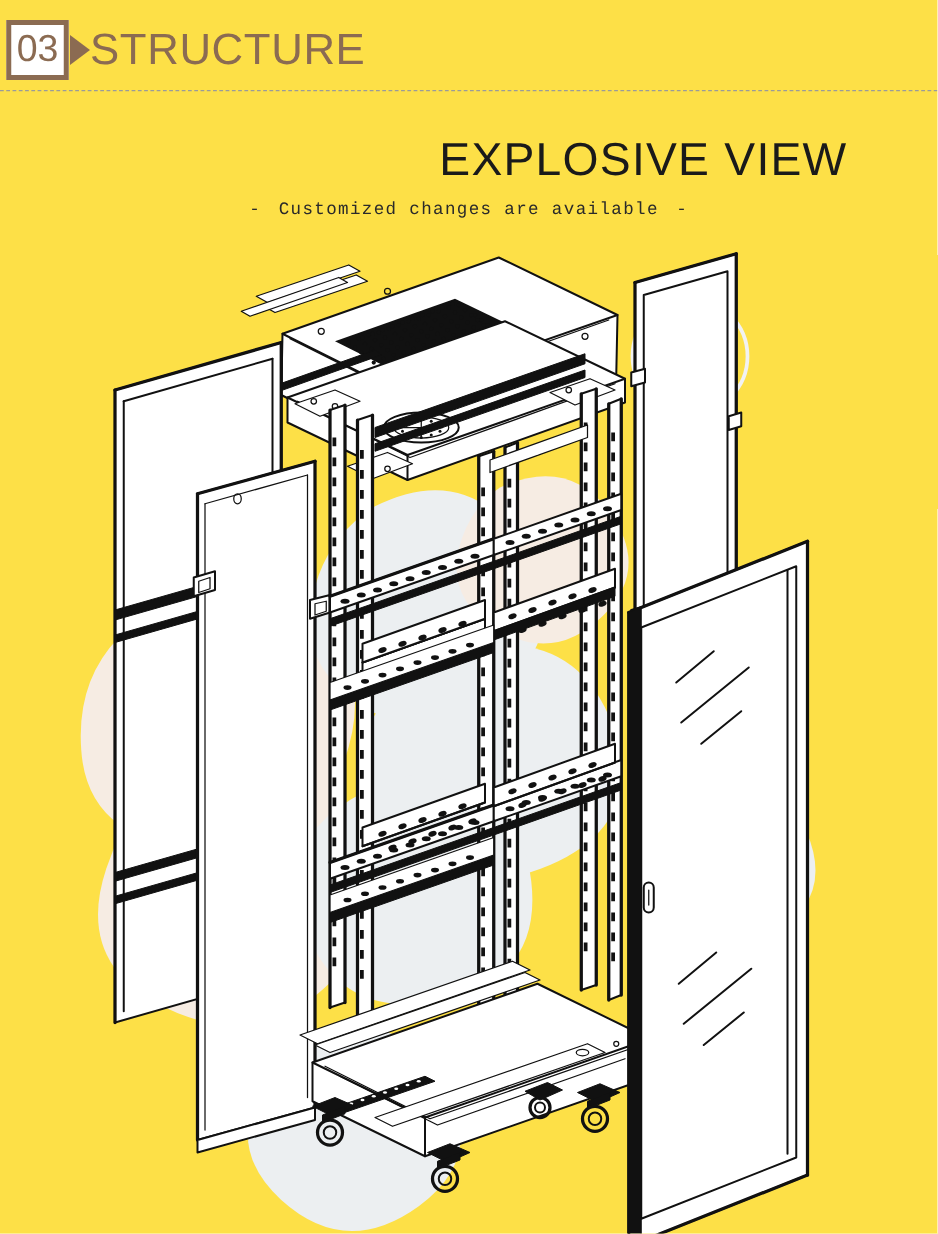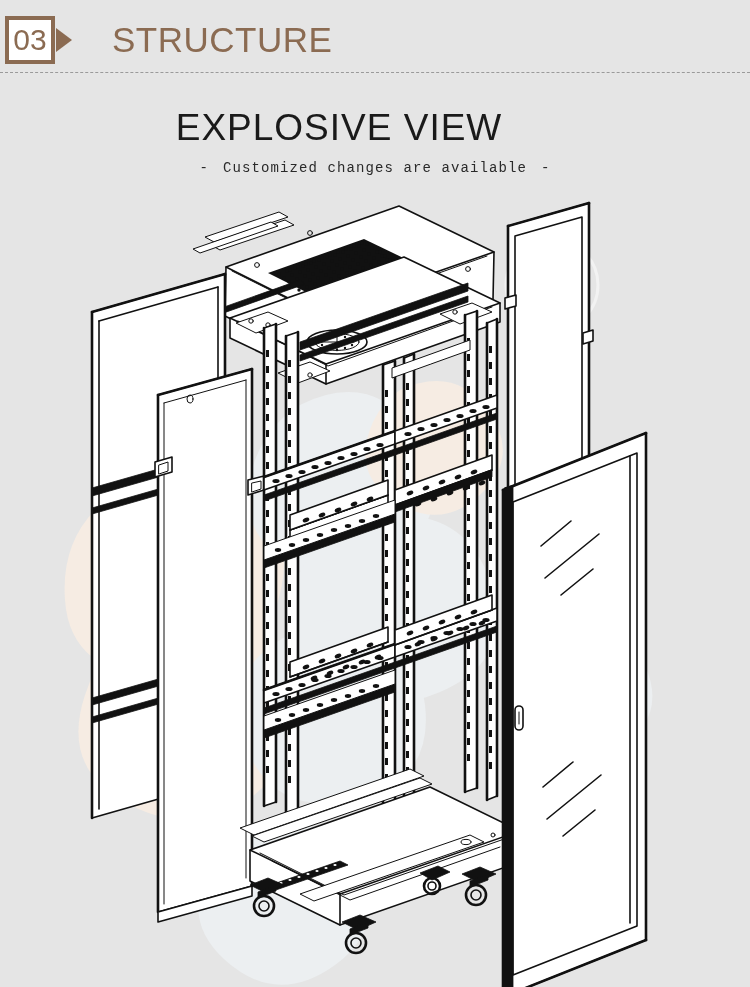--- a/index.html
+++ b/index.html
@@ -9,21 +9,21 @@
     background: #ffffff;
   }
   body {
     font-family: "Liberation Sans", sans-serif;
     -webkit-font-smoothing: antialiased;
   }
   #page {
     position: relative;
     width: 750px;
     height: 987px;
-    background: #e5e5e5;
+    background: #fde047;
     overflow: hidden;
   }
 
   
   #section-header {
     position: absolute;
     left: 0;
     top: 0;
     width: 750px;
     height: 74px;
@@ -66,38 +66,37 @@
   #section-title {
     position: absolute;
     left: 72px;
     top: 19px;
     font-size: 35px;
     line-height: 42px;
     color: #8b6b52;
     letter-spacing: 0.5px;
     white-space: nowrap;
     font-weight: 400;
-    margin-left: 40px;
   }
   #header-divider {
     position: absolute;
     left: 0;
     top: 72px;
     width: 750px;
     height: 0;
     border-top: 1.5px dashed #9a9a9a;
   }
 
   
   #page-title {
     position: absolute;
     left: 0;
     top: 106px;
     width: 678px;
-    text-align: center;
+    text-align: right;
     font-size: 37px;
     line-height: 44px;
     color: #1a1a1a;
     letter-spacing: 1px;
     font-weight: 400;
   }
   #page-subtitle {
     position: absolute;
     left: 0;
     top: 158px;

